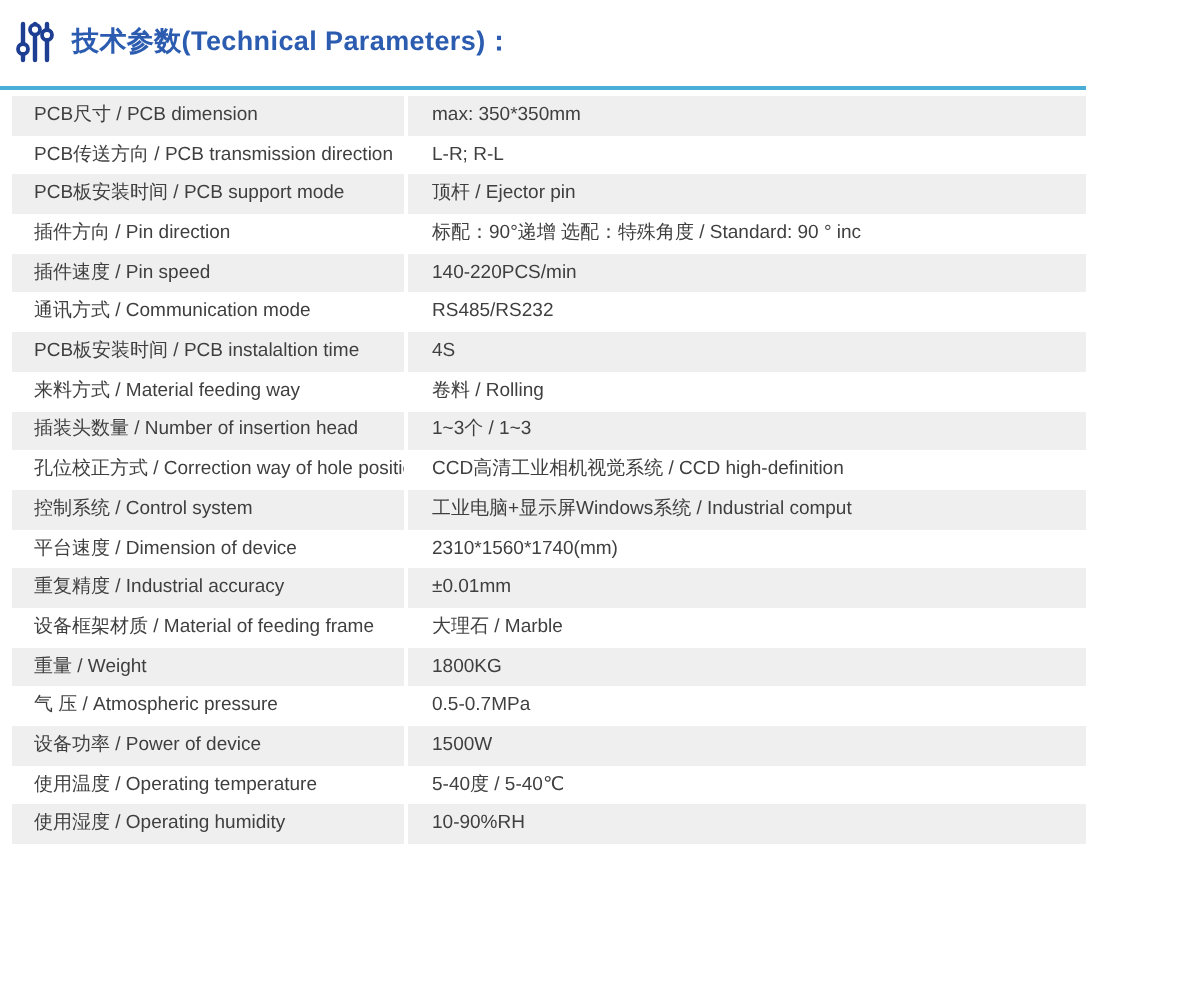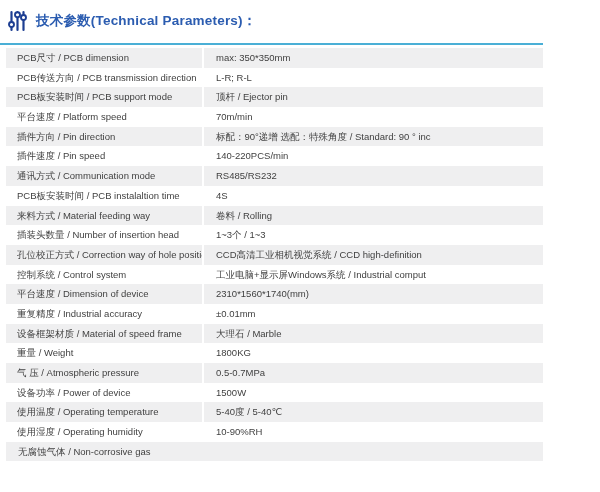--- a/index.html
+++ b/index.html
@@ -29,20 +29,21 @@
   }
   
   .param-table{
     position:absolute;top:48px;left:6px;
     width:537px;
   }
   .row{
     display:flex;
     height:19.7px;
     box-sizing:border-box;
+    align-items:flex-end;
   }
   .row:nth-child(odd){background:var(--row-alt-bg,#efeff0);}
   .row:nth-child(even){background:#ffffff;}
   .cell{
     box-sizing:border-box;
     font-size:9.5px;
     line-height:19.7px;
     color:var(--text-color,#3f3f3f);
     white-space:nowrap;
     overflow:hidden;
@@ -87,24 +88,20 @@
       </div>
       <div class="row">
         <div class="cell label">PCB传送方向 / PCB transmission direction</div>
         <div class="cell value">L-R; R-L</div>
       </div>
       <div class="row">
         <div class="cell label">PCB板安装时间 / PCB support mode</div>
         <div class="cell value">顶杆 / Ejector pin</div>
       </div>
       <div class="row">
-        <div class="cell label">平台速度 / Platform speed</div>
-        <div class="cell value">70m/min</div>
-      </div>
-      <div class="row">
         <div class="cell label">插件方向 / Pin direction</div>
         <div class="cell value">标配：90°递增 选配：特殊角度 / Standard: 90 ° inc</div>
       </div>
       <div class="row">
         <div class="cell label">插件速度 / Pin speed</div>
         <div class="cell value">140-220PCS/min</div>
       </div>
       <div class="row">
         <div class="cell label">通讯方式 / Communication mode</div>
         <div class="cell value">RS485/RS232</div>
@@ -131,21 +128,21 @@
       </div>
       <div class="row">
         <div class="cell label">平台速度 / Dimension of device</div>
         <div class="cell value">2310*1560*1740(mm)</div>
       </div>
       <div class="row">
         <div class="cell label">重复精度 / Industrial accuracy</div>
         <div class="cell value">±0.01mm</div>
       </div>
       <div class="row">
-        <div class="cell label">设备框架材质 / Material of speed frame</div>
+        <div class="cell label">设备框架材质 / Material of feeding frame</div>
         <div class="cell value">大理石 / Marble</div>
       </div>
       <div class="row">
         <div class="cell label">重量 / Weight</div>
         <div class="cell value">1800KG</div>
       </div>
       <div class="row">
         <div class="cell label">气 压 / Atmospheric pressure</div>
         <div class="cell value">0.5-0.7MPa</div>
       </div>
@@ -155,17 +152,16 @@
       </div>
       <div class="row">
         <div class="cell label">使用温度 / Operating temperature</div>
         <div class="cell value">5-40度 / 5-40℃</div>
       </div>
       <div class="row">
         <div class="cell label">使用湿度 / Operating humidity</div>
         <div class="cell value">10-90%RH</div>
       </div>
       <div class="row">
-        <div class="cell value">无腐蚀气体 / Non-corrosive gas</div>
       </div>
     </div>
 
 </div>
 
 </body></html>

